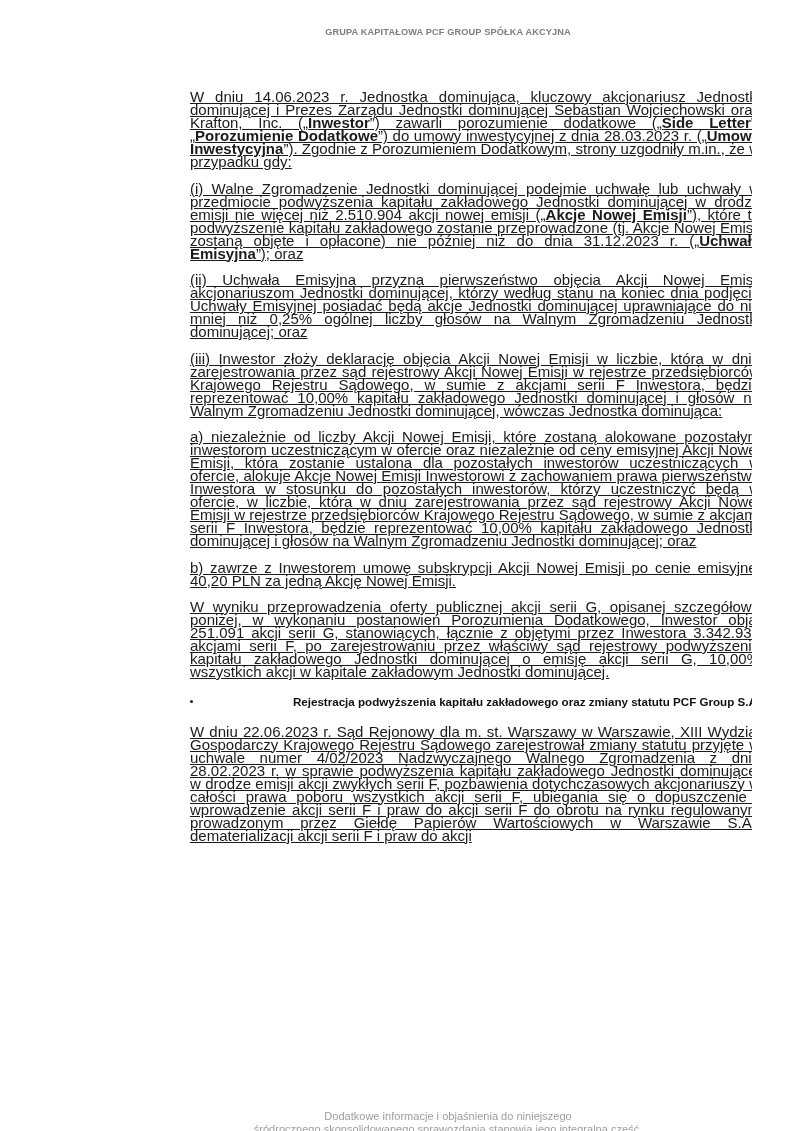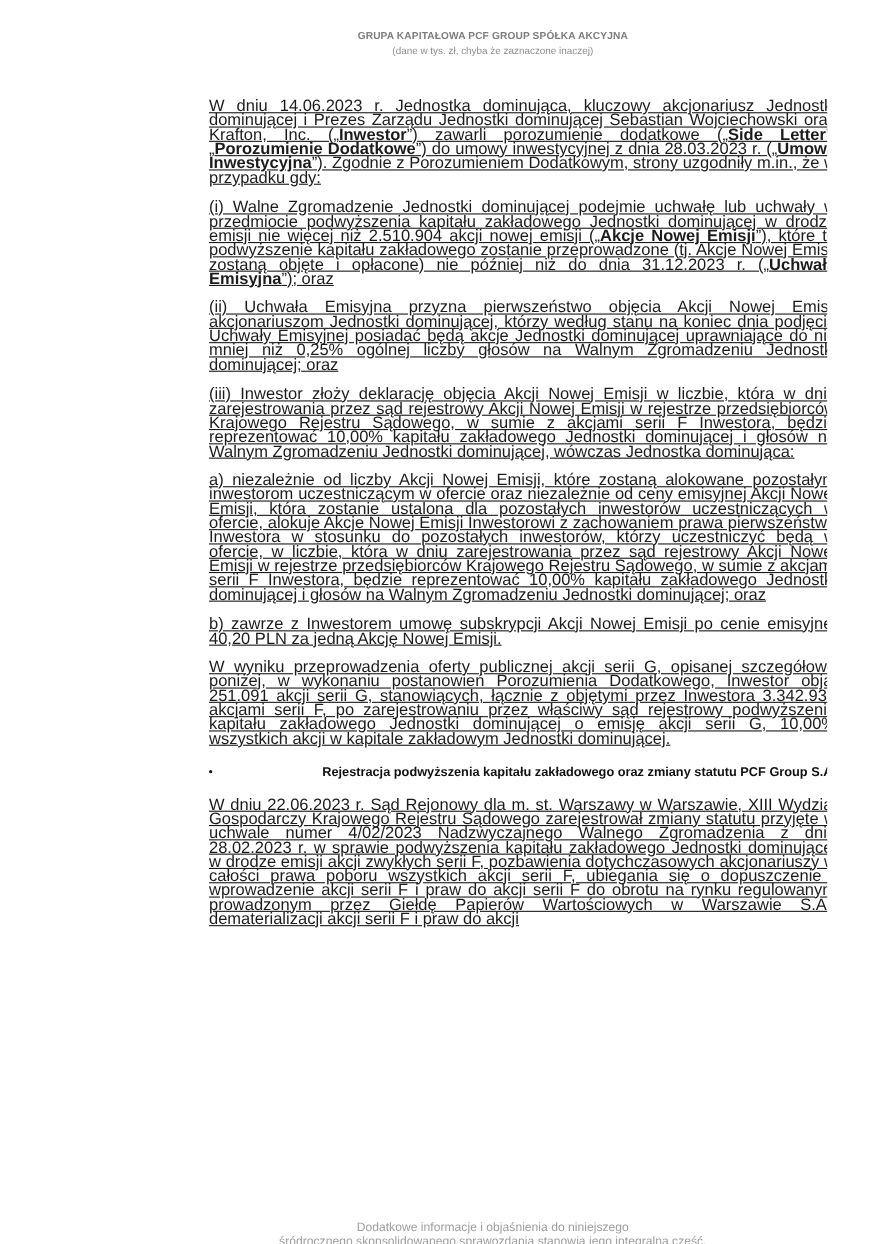--- a/index.html
+++ b/index.html
@@ -118,21 +118,20 @@
     letter-spacing: 0.02px;
   }
 </style>
 </head>
 <body>
 
 <div class="page">
 
   <div class="doc-header">
     <div class="company">GRUPA KAPITAŁOWA PCF GROUP SPÓŁKA AKCYJNA</div>
-    <div class="units">(dane w tys. zł, chyba że zaznaczone inaczej)</div>
   </div>
 
   <div class="content">
 
     <p class="para"><span>W dniu 14.06.2023 r. Jednostka dominująca, kluczowy akcjonariusz Jednostki dominującej i Prezes Zarządu Jednostki dominującej Sebastian Wojciechowski oraz Krafton, Inc. („</span><b>Inwestor</b><span>”) zawarli porozumienie dodatkowe („</span><b>Side Letter</b><span>”, „</span><b>Porozumienie Dodatkowe</b><span>”) do umowy inwestycyjnej z dnia 28.03.2023 r. („</span><b>Umowa Inwestycyjna</b><span>”). Zgodnie z Porozumieniem Dodatkowym, strony uzgodniły m.in., że w przypadku gdy:</span></p>
 
     <p class="para"><span>(i) Walne Zgromadzenie Jednostki dominującej podejmie uchwałę lub uchwały w przedmiocie podwyższenia kapitału zakładowego Jednostki dominującej w drodze emisji nie więcej niż 2.510.904 akcji nowej emisji („</span><b>Akcje Nowej Emisji</b><span>”), które to podwyższenie kapitału zakładowego zostanie przeprowadzone (tj. Akcje Nowej Emisji zostaną objęte i opłacone) nie później niż do dnia 31.12.2023 r. („</span><b>Uchwała Emisyjna</b><span>”); oraz</span></p>
 
     <p class="para">(ii) Uchwała Emisyjna przyzna pierwszeństwo objęcia Akcji Nowej Emisji akcjonariuszom Jednostki dominującej, którzy według stanu na koniec dnia podjęcia Uchwały Emisyjnej posiadać będą akcje Jednostki dominującej uprawniające do nie mniej niż 0,25% ogólnej liczby głosów na Walnym Zgromadzeniu Jednostki dominującej; oraz</p>
 

